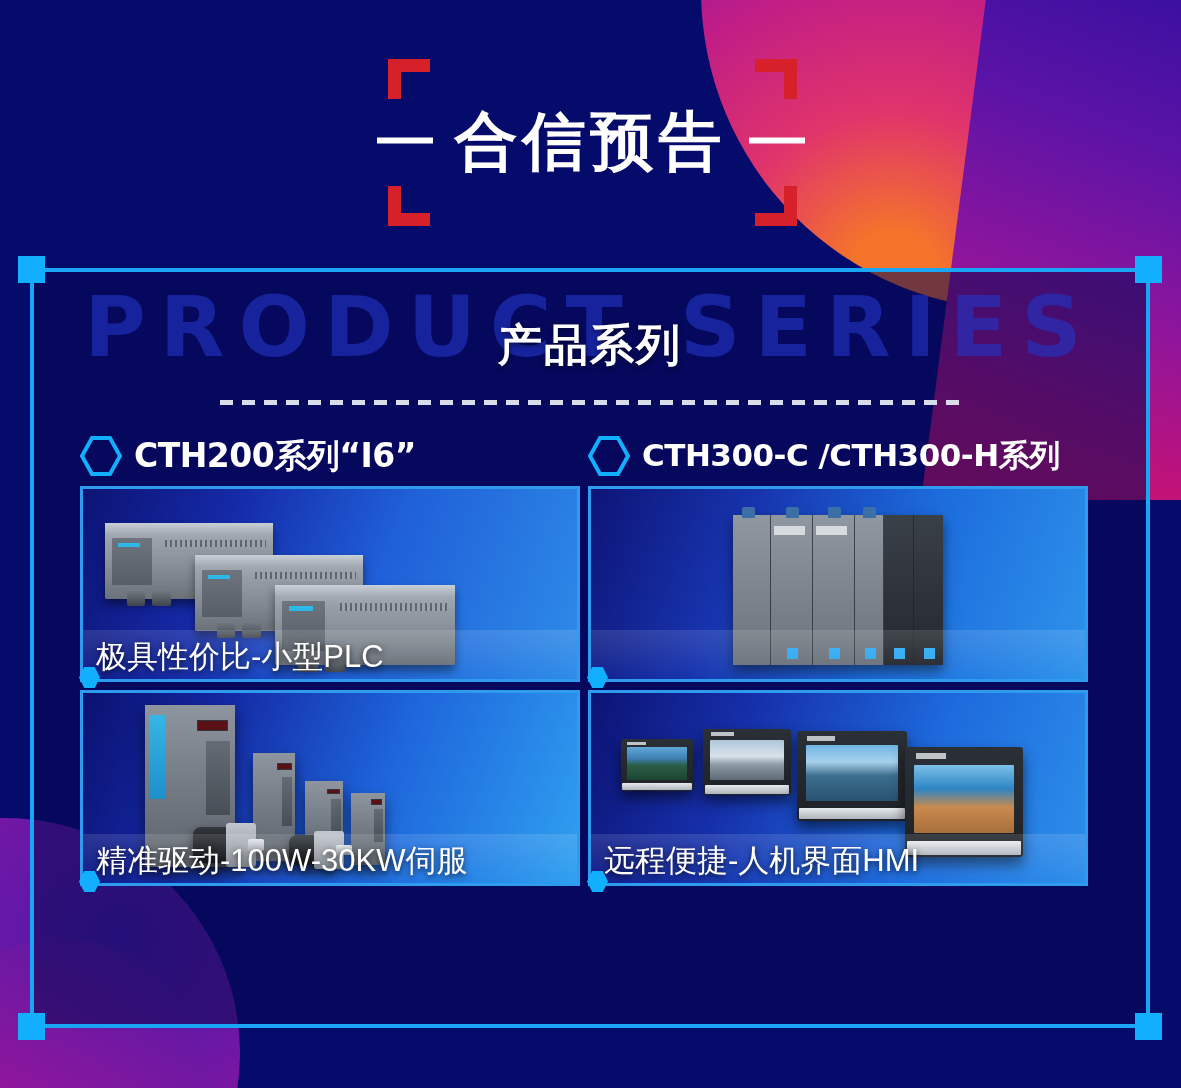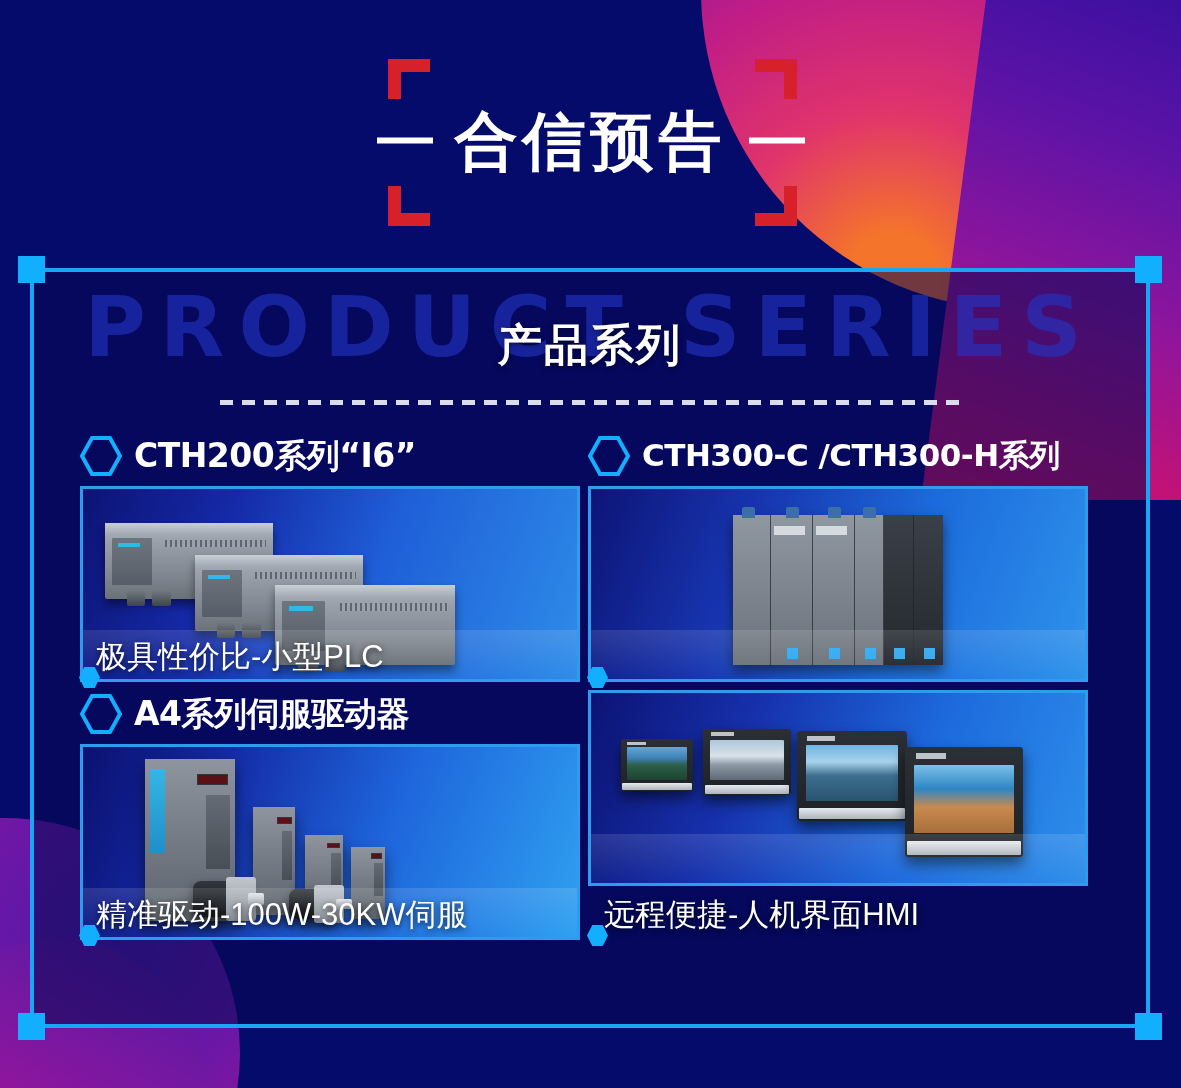--- a/index.html
+++ b/index.html
@@ -439,28 +439,20 @@
             <div class="rack-mod dark" style="left:86%; width:14%; border-right:0;">
               <span class="rack-blue" style="left:36%;"></span>
             </div>
           </div>
           <div class="reflect"></div>
         </div>
         <span class="cap-dot"></span>
       </div>
 
       <div class="card">
-        <div class="card-head">
-          <span class="hexagon">
-            <svg width="42" height="40" viewBox="0 0 42 40">
-              <polygon points="12,2 30,2 40,20 30,38 12,38 2,20" fill="none" stroke="#12AFFF" stroke-width="4"></polygon>
-            </svg>
-          </span>
-          <span class="card-title">A4系列伺服驱动器</span>
-        </div>
         <div class="photo sv-photo">
           <div class="servo" style="left:62px;  top:12px;  width:90px;  height:162px;">
             <span class="servo-stripe"></span>
               <span class="servo-disp"></span>
               <span class="servo-panel"></span>
           </div>
           <div class="servo" style="left:170px; top:60px;  width:42px;  height:108px;">
             <span class="servo-disp"></span>
               <span class="servo-panel"></span>
           </div>

